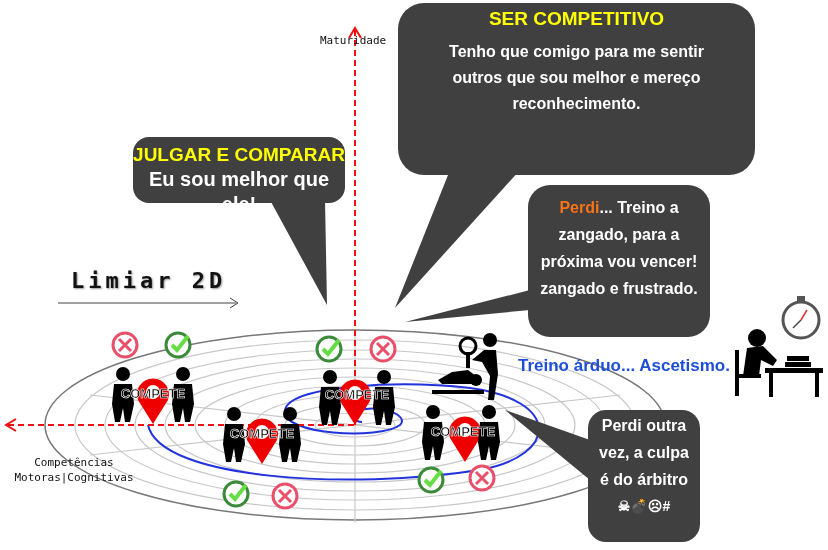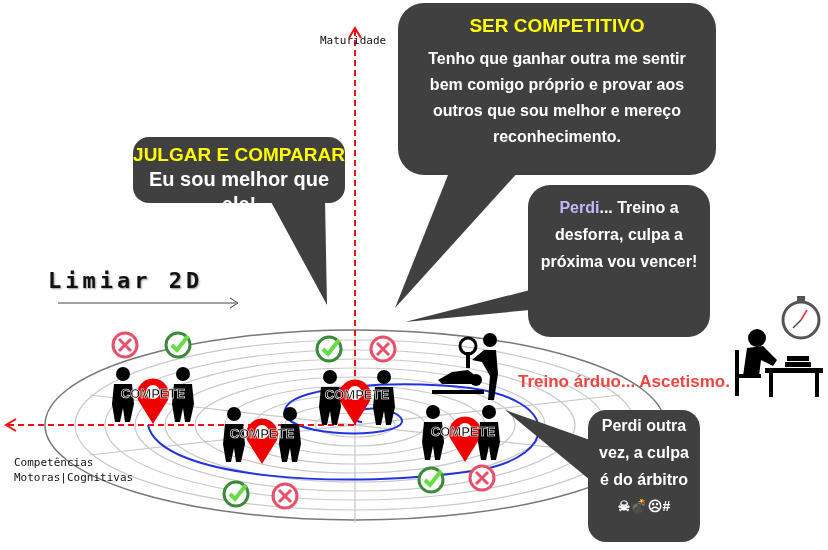--- a/index.html
+++ b/index.html
@@ -6,22 +6,22 @@
   body { width: 828px; height: 550px; position: relative; overflow: hidden;
          font-family: "DejaVu Sans", sans-serif; }
   .abs { position: absolute; }
   .bubble { position: absolute; background: #404040; color: #ffffff; border-radius: 16px;
             text-align: center; font-family: "DejaVu Sans", sans-serif;
             font-weight: bold; line-height: 1.25; }
   .bubble .title { color: #ffff00; font-weight: bold; font-family: "Liberation Sans", sans-serif; }
   .bubble .body { font-family: "Liberation Sans", sans-serif; font-weight: bold; }
   .axis-label { font-family: "DejaVu Sans Mono", monospace; font-size: 11px; color: #111; margin-top: 24px; }
   .mono-title { font-family: "DejaVu Sans Mono", monospace; font-size: 22px; font-weight: bold; color: #111; letter-spacing: 4px; text-shadow: 1px 1px 2px #999; }
-  .caption { font-family: "Liberation Sans", sans-serif; font-weight: bold; font-size: 17px; color: #ef4444; margin-top: 16px; }
-  .yellow { color: #c4b5fd; }
+  .caption { font-family: "Liberation Sans", sans-serif; font-weight: bold; font-size: 17px; color: #1d4ed8; }
+  .yellow { color: #f97316; }
   svg { overflow: visible; }
   .compete-text { font-family: "Liberation Sans", sans-serif; font-weight: bold; font-size: 13px; }
 </style>
 </head>
 <body>
 
 <svg class="abs" style="left:0;top:0" width="828" height="550">
 
   <g fill="none" stroke="#c8c8c8" stroke-width="1.2">
     <ellipse cx="355" cy="425" rx="310" ry="95" stroke="#777" stroke-width="1.5"></ellipse>
@@ -50,47 +50,47 @@
   <line x1="58" y1="303" x2="236" y2="303" stroke="#444" stroke-width="1"></line>
   <polyline points="230,298 238,303 230,308" fill="none" stroke="#444" stroke-width="1"></polyline>
 
   <polygon points="270,200 325,200 327,305" fill="#404040"></polygon>
   <polygon points="450,170 520,170 395,308" fill="#404040"></polygon>
   <polygon points="530,290 530,310 405,322" fill="#404040"></polygon>
   <polygon points="590,440 590,480 505,410" fill="#404040"></polygon>
 </svg>
 
 <div class="abs axis-label" style="left:320px;top:10px">Maturidade</div>
-<div class="abs axis-label" style="left:14px;top:431px;width:120px;line-height:15px">
+<div class="abs axis-label" style="left:14px;top:431px;width:120px;text-align:center;line-height:15px">
   <div>Competências</div>
   <div>Motoras|Cognitivas</div>
 </div>
 
-<div class="abs mono-title" style="left:48px;top:268px">Limiar 2D</div>
+<div class="abs mono-title" style="left:71px;top:268px">Limiar 2D</div>
 
 <div class="bubble" style="left:133px;top:137px;width:212px;height:66px;padding-top:6px;box-sizing:border-box">
   <div class="title" style="font-size:19px">JULGAR E COMPARAR</div>
   <div class="body" style="font-size:20px">Eu sou melhor que ele!</div>
 </div>
 
-<div class="bubble" style="left:398px;top:3px;width:318px;height:172px;padding-top:11px;box-sizing:border-box;border-radius:26px">
+<div class="bubble" style="left:398px;top:3px;width:357px;height:172px;padding-top:4px;box-sizing:border-box;border-radius:26px">
   <div class="title" style="font-size:19px;margin-bottom:8px">SER COMPETITIVO</div>
   <div class="body" style="font-size:16px;line-height:26px">
-    <div>Tenho que ganhar outra me sentir</div>
-    <div>bem comigo próprio e provar aos</div>
+    <div>Tenho que comigo para me sentir</div>
     <div>outros que sou melhor e mereço</div>
     <div>reconhecimento.</div>
   </div>
 </div>
 
 <div class="bubble" style="left:528px;top:185px;width:182px;height:152px;padding-top:9px;box-sizing:border-box;border-radius:22px">
   <div class="body" style="font-size:16px;line-height:27px">
     <div><span class="yellow">Perdi</span><span>... Treino a</span></div>
-    <div>desforra, culpa a</div>
+    <div>zangado, para a</div>
     <div>próxima vou vencer!</div>
+    <div>zangado e frustrado.</div>
   </div>
 </div>
 
 <div class="bubble" style="left:588px;top:410px;width:112px;height:132px;padding-top:2px;box-sizing:border-box;border-radius:18px">
   <div class="body" style="font-size:16px;line-height:27px">
     <div>Perdi outra</div>
     <div>vez, a culpa</div>
     <div>é do árbitro</div>
     <div style="font-size:14px">☠💣☹#</div>
   </div>

